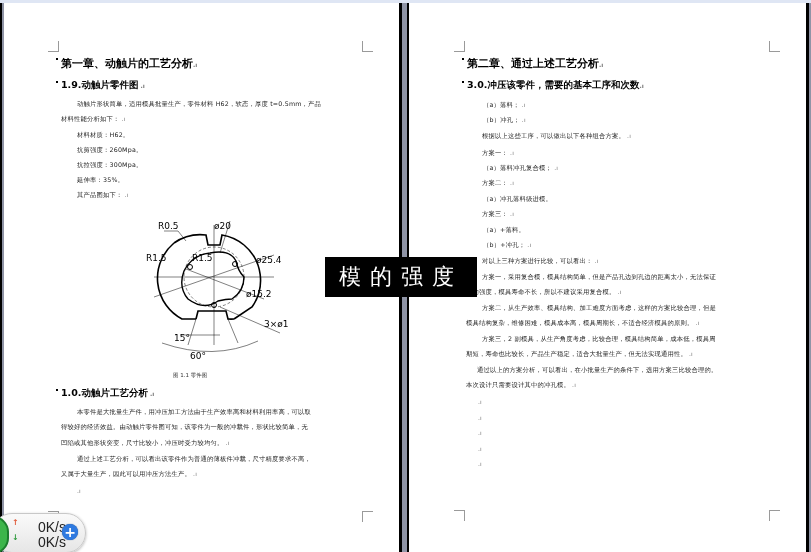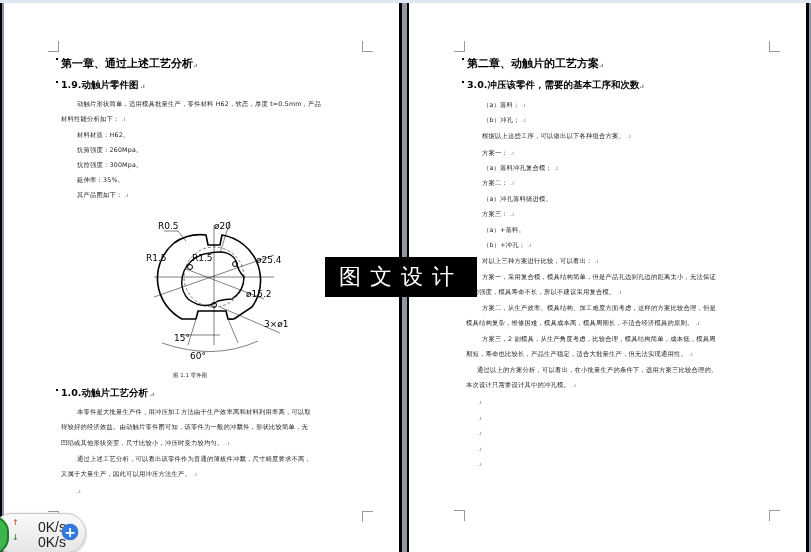--- a/index.html
+++ b/index.html
@@ -35,21 +35,21 @@
 <div class="topbar"></div>
 
 <div class="gutter-dark" style="left:0;width:2px;"></div>
 <div class="gutter-grey" style="left:2px;width:2px;"></div>
 <div id="page-left" class="page">
   <div class="corner c-tl" style="left:44px;top:38px;"></div>
   <div class="corner c-tr" style="left:358px;top:38px;"></div>
   <div class="corner c-bl" style="left:44px;top:508px;"></div>
   <div class="corner c-br" style="left:358px;top:508px;"></div>
 
-  <div class="h1" style="left:52px;top:53px;"><span class="bullet"></span><span>第一章、通过上述工艺分析</span><span class="mark">.ı</span></div>
+  <div class="h1" style="left:52px;top:53px;"><span class="bullet"></span><span>第一章、动触片的工艺分析</span><span class="mark">.ı</span></div>
   <div class="h2" style="left:52px;top:76px;"><span class="bullet"></span><span>1.9.动触片零件图</span><span class="mark"> .ı</span></div>
 
   <div class="p" style="left:73px;top:97px;">动触片形状简单，适用模具批量生产，零件材料 H62，软态，厚度 t=0.5mm，产品</div>
   <div class="p" style="left:57px;top:112px;"><span>材料性能分析如下：</span><span class="mark"> .ı</span></div>
   <div class="p" style="left:73px;top:128px;">材料材质：H62。</div>
   <div class="p" style="left:73px;top:143px;">抗剪强度：260Mpa。</div>
   <div class="p" style="left:73px;top:158px;">抗拉强度：300Mpa。</div>
   <div class="p" style="left:73px;top:173px;">延伸率：35%。</div>
   <div class="p" style="left:73px;top:188px;"><span>其产品图如下：</span><span class="mark"> .ı</span></div>
 
@@ -111,21 +111,21 @@
 <div class="gutter-dark" style="left:399px;width:3px;"></div>
 <div class="gutter-grey" style="left:402px;width:5px;"></div>
 
 <div class="gutter-dark" style="left:407px;width:2px;"></div>
 <div id="page-right" class="page">
   <div class="corner c-tl" style="left:45px;top:38px;"></div>
   <div class="corner c-tr" style="left:360px;top:38px;"></div>
   <div class="corner c-bl" style="left:45px;top:507px;"></div>
   <div class="corner c-br" style="left:360px;top:507px;"></div>
 
-  <div class="h1" style="left:53px;top:53px;"><span class="bullet"></span><span>第二章、动触片的工艺方案</span><span class="mark">.ı</span></div>
+  <div class="h1" style="left:53px;top:53px;"><span class="bullet"></span><span>第二章、通过上述工艺分析</span><span class="mark">.ı</span></div>
   <div class="h2" style="left:53px;top:76px;"><span class="bullet"></span><span>3.0.冲压该零件，需要的基本工序和次数</span><span class="mark">.ı</span></div>
 
   <div class="p" style="left:74px;top:98px;"><span>（a）落料；</span><span class="mark"> .ı</span></div>
   <div class="p" style="left:74px;top:113px;"><span>（b）冲孔；</span><span class="mark"> .ı</span></div>
   <div class="p" style="left:73px;top:129px;"><span>根据以上这些工序，可以做出以下各种组合方案。</span><span class="mark"> .ı</span></div>
   <div class="p" style="left:73px;top:146px;"><span>方案一：</span><span class="mark"> .ı</span></div>
   <div class="p" style="left:74px;top:161px;"><span>（a）落料冲孔复合模；</span><span class="mark"> .ı</span></div>
   <div class="p" style="left:73px;top:176px;"><span>方案二：</span><span class="mark"> .ı</span></div>
   <div class="p" style="left:74px;top:192px;">（a）冲孔落料级进模。</div>
   <div class="p" style="left:73px;top:207px;"><span>方案三：</span><span class="mark"> .ı</span></div>
@@ -142,21 +142,21 @@
   <div class="p" style="left:57px;top:378px;"><span>本次设计只需要设计其中的冲孔模。</span><span class="mark"> .ı</span></div>
   <div class="p" style="left:69px;top:395px;"><span class="mark">.ı</span></div>
   <div class="p" style="left:69px;top:411px;"><span class="mark">.ı</span></div>
   <div class="p" style="left:69px;top:426px;"><span class="mark">.ı</span></div>
   <div class="p" style="left:69px;top:442px;"><span class="mark">.ı</span></div>
   <div class="p" style="left:69px;top:457px;"><span class="mark">.ı</span></div>
 </div>
 <div class="gutter-dark" style="left:806px;width:3px;"></div>
 <div class="gutter-grey" style="left:809px;width:2px;"></div>
 
-<div id="watermark">图文设计</div>
+<div id="watermark">模的强度</div>
 
 <div id="net-widget">
   <div id="net-ring"></div>
   <span class="arrow" style="left:19px;top:4px;color:#e05a3a;">↑</span>
   <span class="arrow" style="left:19px;top:19px;color:#2e9a3c;">↓</span>
   <span class="speed" style="left:45px;top:5px;">0K/s</span>
   <span class="speed" style="left:45px;top:20px;">0K/s</span>
   <div id="plus-btn">+</div>
 </div>
 

